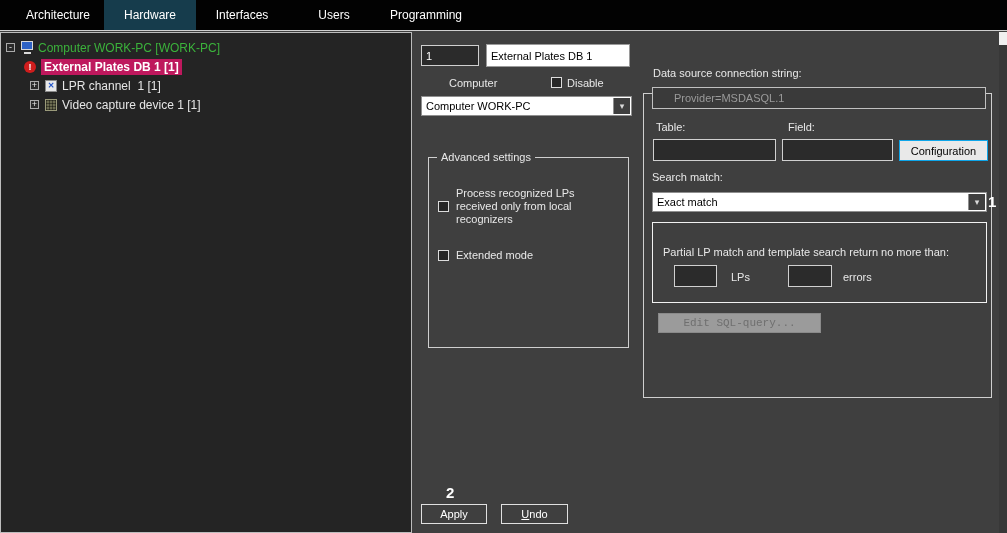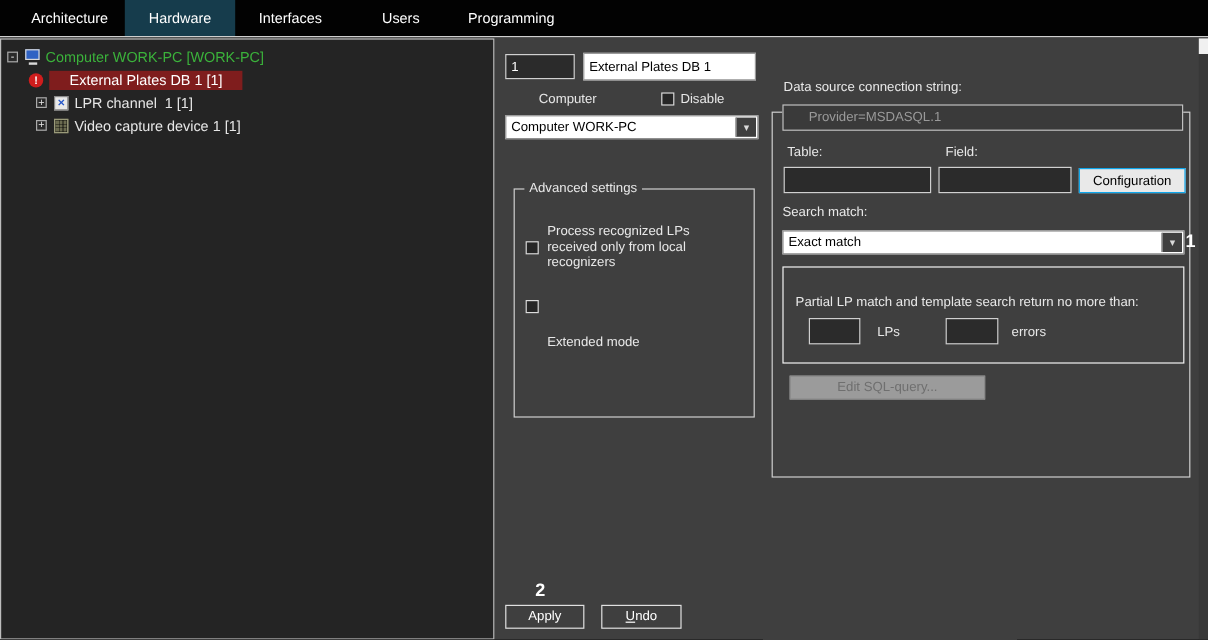--- a/index.html
+++ b/index.html
@@ -36,21 +36,21 @@
   .err-badge { width:12px; height:12px; border-radius:50%; background:#cf1d1d;
                color:#ffffff; font-size:9px; font-weight:bold; line-height:12px; text-align:center; }
   .lpr-badge { width:12px; height:12px; background:#e9e9e9; border:1px solid #8a8a8a;
                color:#2456c9; font-size:8px; font-weight:bold; line-height:10px; text-align:center; }
   .vid-badge { width:12px; height:12px; background:#6b6b50; border:1px solid #9a9a7a;
                background-image:
                  repeating-linear-gradient(0deg, rgba(0,0,0,.4) 0 1px, transparent 1px 3px),
                  repeating-linear-gradient(90deg, rgba(0,0,0,.4) 0 1px, transparent 1px 3px); }
   .tlabel { white-space:pre; color:#e6e6e6; cursor:default; }
   .tlabel.green { color:#3bb23b; }
-  .tlabel.selected { background:#7f1d1d; color:#ffffff; padding:1px 17px; }
+  .tlabel.selected { background:#be185d; color:#ffffff; padding:1px 3px;font-weight:bold; }
 
   
   .scrollbar { position:absolute; right:0; top:32px; width:8px; height:501px; background:#383838; }
   .scroll-thumb { position:absolute; top:0; left:0; width:8px; height:13px; background:#f0f0f0; }
 
   
   .lbl { position:absolute; font-size:11px; color:#e8e8e8; }
   .tb  { position:absolute; background:#2b2b2b; border:1px solid #d0d0d0; color:#ffffff;
          font-size:11px; padding:0 4px; font-family:inherit; outline:none; }
   .tb-white { background:#ffffff; color:#000000; border:1px solid #9a9a9a; }
@@ -134,21 +134,21 @@
     <span>Computer WORK-PC</span>
     <span class="arrow-box">▾</span>
   </div>
 
   <div class="groupbox" style="left:428px; top:157px; width:201px; height:191px;">
     <span class="gb-title">Advanced settings</span>
   </div>
   <span class="checkbox" style="left:438px; top:201px;"></span>
   <span class="cb-label" style="left:456px; top:187px; width:150px;">Process recognized LPs received only from local recognizers</span>
   <span class="checkbox" style="left:438px; top:250px;"></span>
-  <span class="cb-label" style="left:456px; top:249px;margin-top:30px;">Extended mode</span>
+  <span class="cb-label" style="left:456px; top:249px;">Extended mode</span>
 
   <div class="groupbox" style="left:643px; top:45px; width:349px; height:305px;margin-top:48px;">
     <span class="gb-title">Data source</span>
   </div>
 
   <span class="lbl" style="left:653px; top:67px;">Data source connection string:</span>
   <input class="tb tb-disabled" style="left: 652px; top: 87px; width: 334px; height: 22px; padding-left: 21px;" value="Provider=MSDASQL.1">
 
   <span class="lbl" style="left:656px; top:121px;">Table:</span>
   <span class="lbl" style="left:788px; top:121px;">Field:</span>
@@ -163,21 +163,21 @@
   </div>
   <span class="annot" style="left:988px; top:193px;">1</span>
 
   <div class="groupbox inner" style="left:652px; top:222px; width:335px; height:81px;"></div>
   <span class="lbl" style="left:663px; top:246px;">Partial LP match and template search return no more than:</span>
   <input class="tb" style="left: 674px; top: 265px; width: 43px; height: 22px;">
   <span class="lbl" style="left:731px; top:271px;">LPs</span>
   <input class="tb" style="left: 788px; top: 265px; width: 44px; height: 22px;">
   <span class="lbl" style="left:843px; top:271px;">errors</span>
 
-  <button class="btn btn-disabled" style="left:658px; top:313px; width:163px; height:20px;">Edit SQL-query...</button>
+  <button class="btn btn-disabled" style="left:658px; top:313px; width:163px; height:20px;font-family:Liberation Mono, monospace;">Edit SQL-query...</button>
 
   <span class="annot" style="left:446px; top:484px;">2</span>
   <button class="btn" style="left:421px; top:504px; width:66px; height:20px;">Apply</button>
   <button class="btn" style="left:501px; top:504px; width:67px; height:20px;">
     <span class="u">U</span><span>ndo</span>
   </button>
 
 </div>
 
 </body></html>

